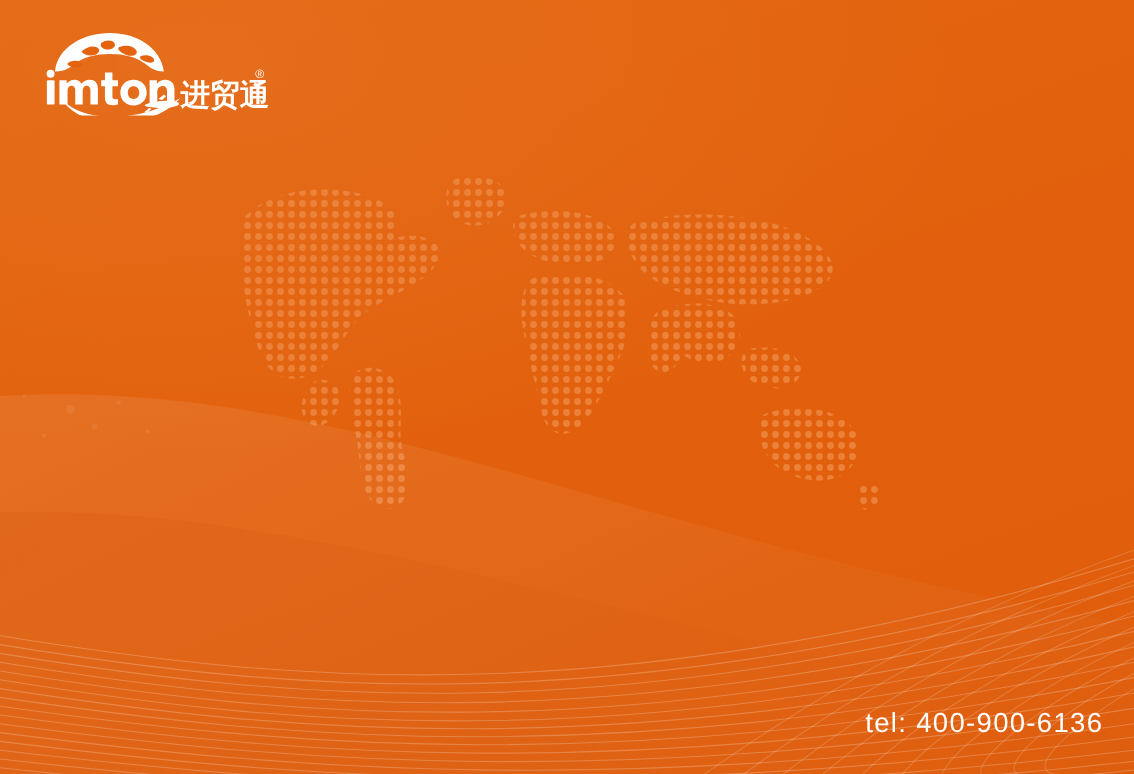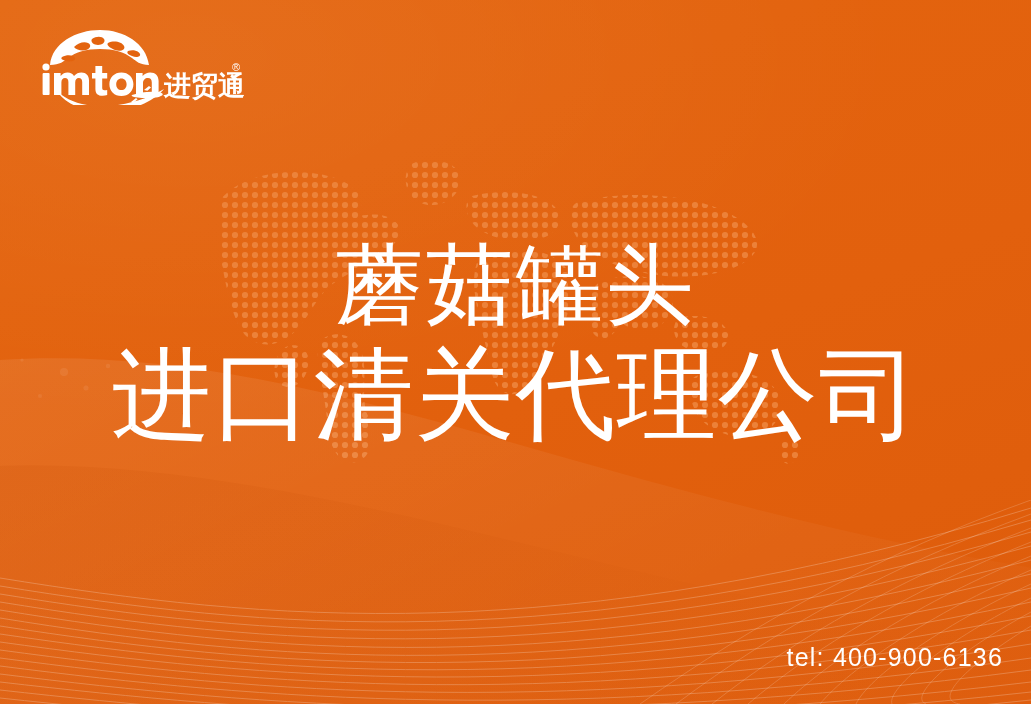--- a/index.html
+++ b/index.html
@@ -300,20 +300,16 @@
           <path d="M100,71 l-5,4 l2.4,0.8 l4.2,-3.6 Z"></path>
         </g>
       </g>
 
       <text x="128" y="68" fill="#ffffff" font-family="'DejaVu Sans','Liberation Sans',sans-serif" font-size="27" font-weight="bold" letter-spacing="0">进贸通</text>
 
       <text x="196" y="44" fill="#ffffff" font-family="'Liberation Sans',sans-serif" font-size="11">®</text>
     </svg>
   </div>
 
-  <div id="headline">
-    <span class="headline-line" id="headline-line-1">蘑菇罐头</span>
-    <span class="headline-line" id="headline-line-2">进口清关代理公司</span>
-  </div>
 
   <div id="phone">tel: 400-900-6136</div>
 
 </div>
 
 </body></html>

